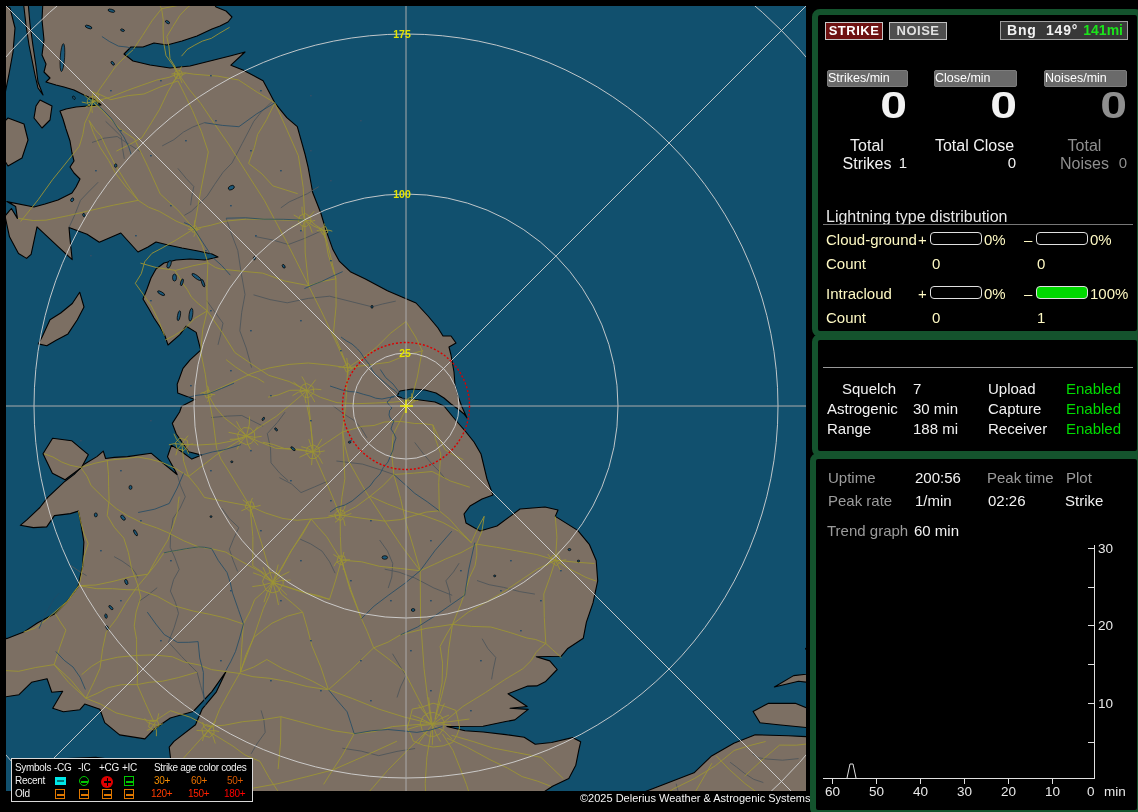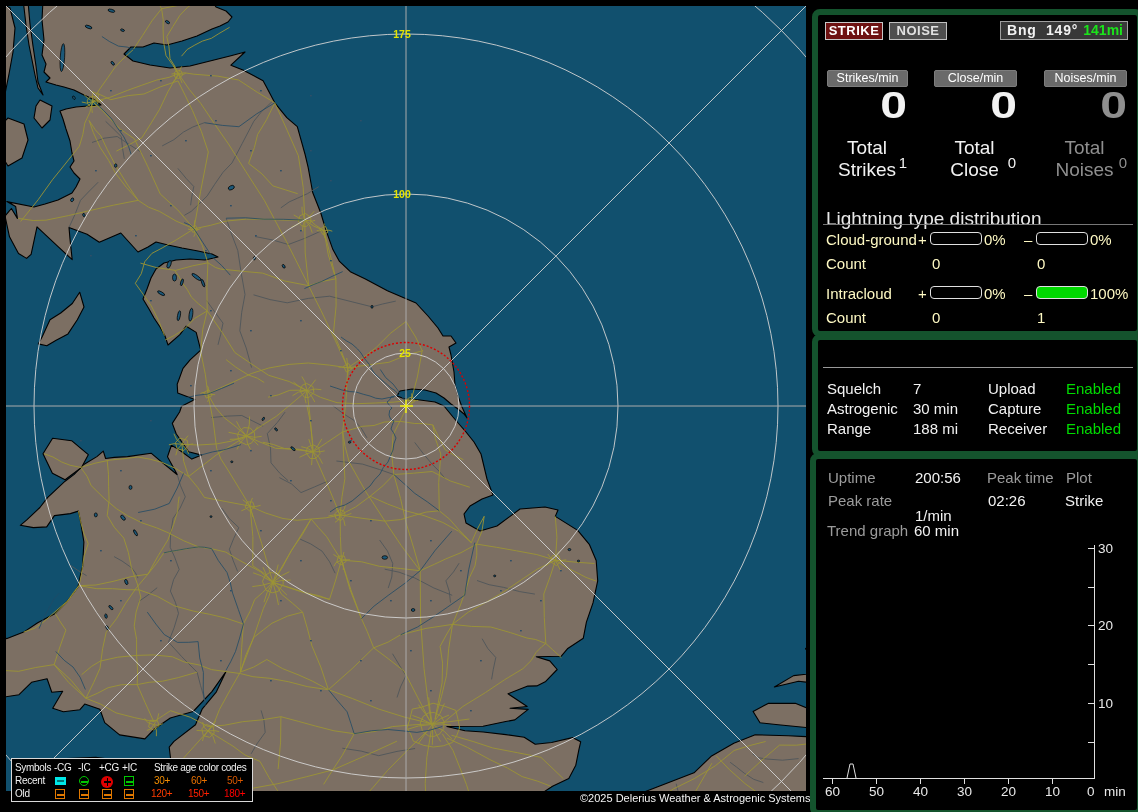--- a/index.html
+++ b/index.html
@@ -1,20 +1,20 @@
 <!DOCTYPE html>
 <html><head><meta charset="utf-8"><style>
 html,body{margin:0;padding:0;background:#000;width:1138px;height:812px;overflow:hidden}
 body{font-family:"Liberation Sans",sans-serif;position:relative}
 .abs{position:absolute}
 .box{position:absolute;border:6px solid #14532d;border-radius:8px;background:#000}
 .w{color:#F2F2F2} .gy{color:#9B9B9B} .gn{color:#00DC00}
-.lbl{position:absolute;background:#6A6A6A;color:#FFF;font-size:12.5px;text-align:center;line-height:15px;border:1px solid #7d7d7d;border-radius:2px}
+.lbl{position:absolute;background:#6A6A6A;color:#FFF;font-size:12.5px;line-height:15px;border:1px solid #7d7d7d;border-radius:2px}
 .bigz{position:absolute;font-size:37px;font-weight:bold;line-height:28px;text-align:right;transform:scaleX(1.3);transform-origin:100% 50%}
-.t14{font-size:19px} .t15{font-size:15px}
+.t14{font-size:16px} .t15{font-size:15px}
 .bar{position:absolute;width:50px;height:11px;border:1px solid #E0E0E0;border-radius:4px;background:#000}
 .row{position:absolute;font-size:15px;font-weight:normal;color:#fef9c3}
 .lg{position:absolute;font-size:10px;letter-spacing:-0.3px;white-space:nowrap}
 </style></head>
 <body>
 <svg width="812" height="812" viewBox="0 0 812 812" style="position:absolute;left:0;top:0">
 <defs>
       <clipPath id="mapclip">
         <rect x="6" y="6" width="800" height="785"></rect>
       </clipPath>
@@ -455,41 +455,41 @@
  <div class="row" style="left:206px;top:270px">–</div>
  <div class="bar" style="left:218px;top:271px;background:#00D800"></div>
  <div class="row" style="left:272px;top:270px">100%</div>
  <div class="row" style="left:8px;top:294px">Count</div>
  <div class="row" style="left:114px;top:294px">0</div>
  <div class="row" style="left:219px;top:294px">1</div>
 </div>
 
 <div class="box" style="left:812px;top:334px;width:319px;height:111px">
  <div class="abs" style="left:5px;top:27px;width:310px;height:1px;background:#999"></div>
- <div class="abs t15 w" style="left:9px;top:40px">Squelch</div>
+ <div class="abs t15 w" style="left:24px;top:40px">Squelch</div>
  <div class="abs t15 w" style="left:95px;top:40px">7</div>
  <div class="abs t15 w" style="left:170px;top:40px">Upload</div>
  <div class="abs t15 gn" style="left:248px;top:40px">Enabled</div>
  <div class="abs t15 w" style="left:9px;top:60px">Astrogenic</div>
  <div class="abs t15 w" style="left:95px;top:60px">30 min</div>
  <div class="abs t15 w" style="left:170px;top:60px">Capture</div>
  <div class="abs t15 gn" style="left:248px;top:60px">Enabled</div>
  <div class="abs t15 w" style="left:9px;top:80px">Range</div>
  <div class="abs t15 w" style="left:95px;top:80px">188 mi</div>
  <div class="abs t15 w" style="left:170px;top:80px">Receiver</div>
  <div class="abs t15 gn" style="left:248px;top:80px">Enabled</div>
 </div>
 
 <div class="box" style="left:810px;top:453px;width:321px;height:351px">
  <div class="abs t15 gy" style="left:12px;top:10px">Uptime</div>
  <div class="abs t15 w" style="left:99px;top:10px">200:56</div>
  <div class="abs t15 gy" style="left:171px;top:10px">Peak time</div>
  <div class="abs t15 gy" style="left:250px;top:10px">Plot</div>
  <div class="abs t15 gy" style="left:12px;top:33px">Peak rate</div>
- <div class="abs t15 w" style="left:99px;top:48px">1/min</div>
+ <div class="abs t15 w" style="left:99px;top:33px">1/min</div>
  <div class="abs t15 w" style="left:172px;top:33px">02:26</div>
  <div class="abs t15 w" style="left:249px;top:33px">Strike</div>
  <div class="abs t15 gy" style="left:11px;top:63px">Trend graph</div>
  <div class="abs t15 w" style="left:98px;top:63px">60 min</div>
  <svg class="abs" style="left:0;top:0" width="321" height="351" viewBox="0 0 321 351">
   <g stroke="#E0E0E0" stroke-width="1" fill="none">
    <line x1="278.5" y1="86" x2="278.5" y2="320"></line>
    <line x1="7" y1="319.5" x2="279" y2="319.5"></line>
    <line x1="272" y1="89.5" x2="278" y2="89.5"></line>
         <line x1="272" y1="128.5" x2="278" y2="128.5"></line>

